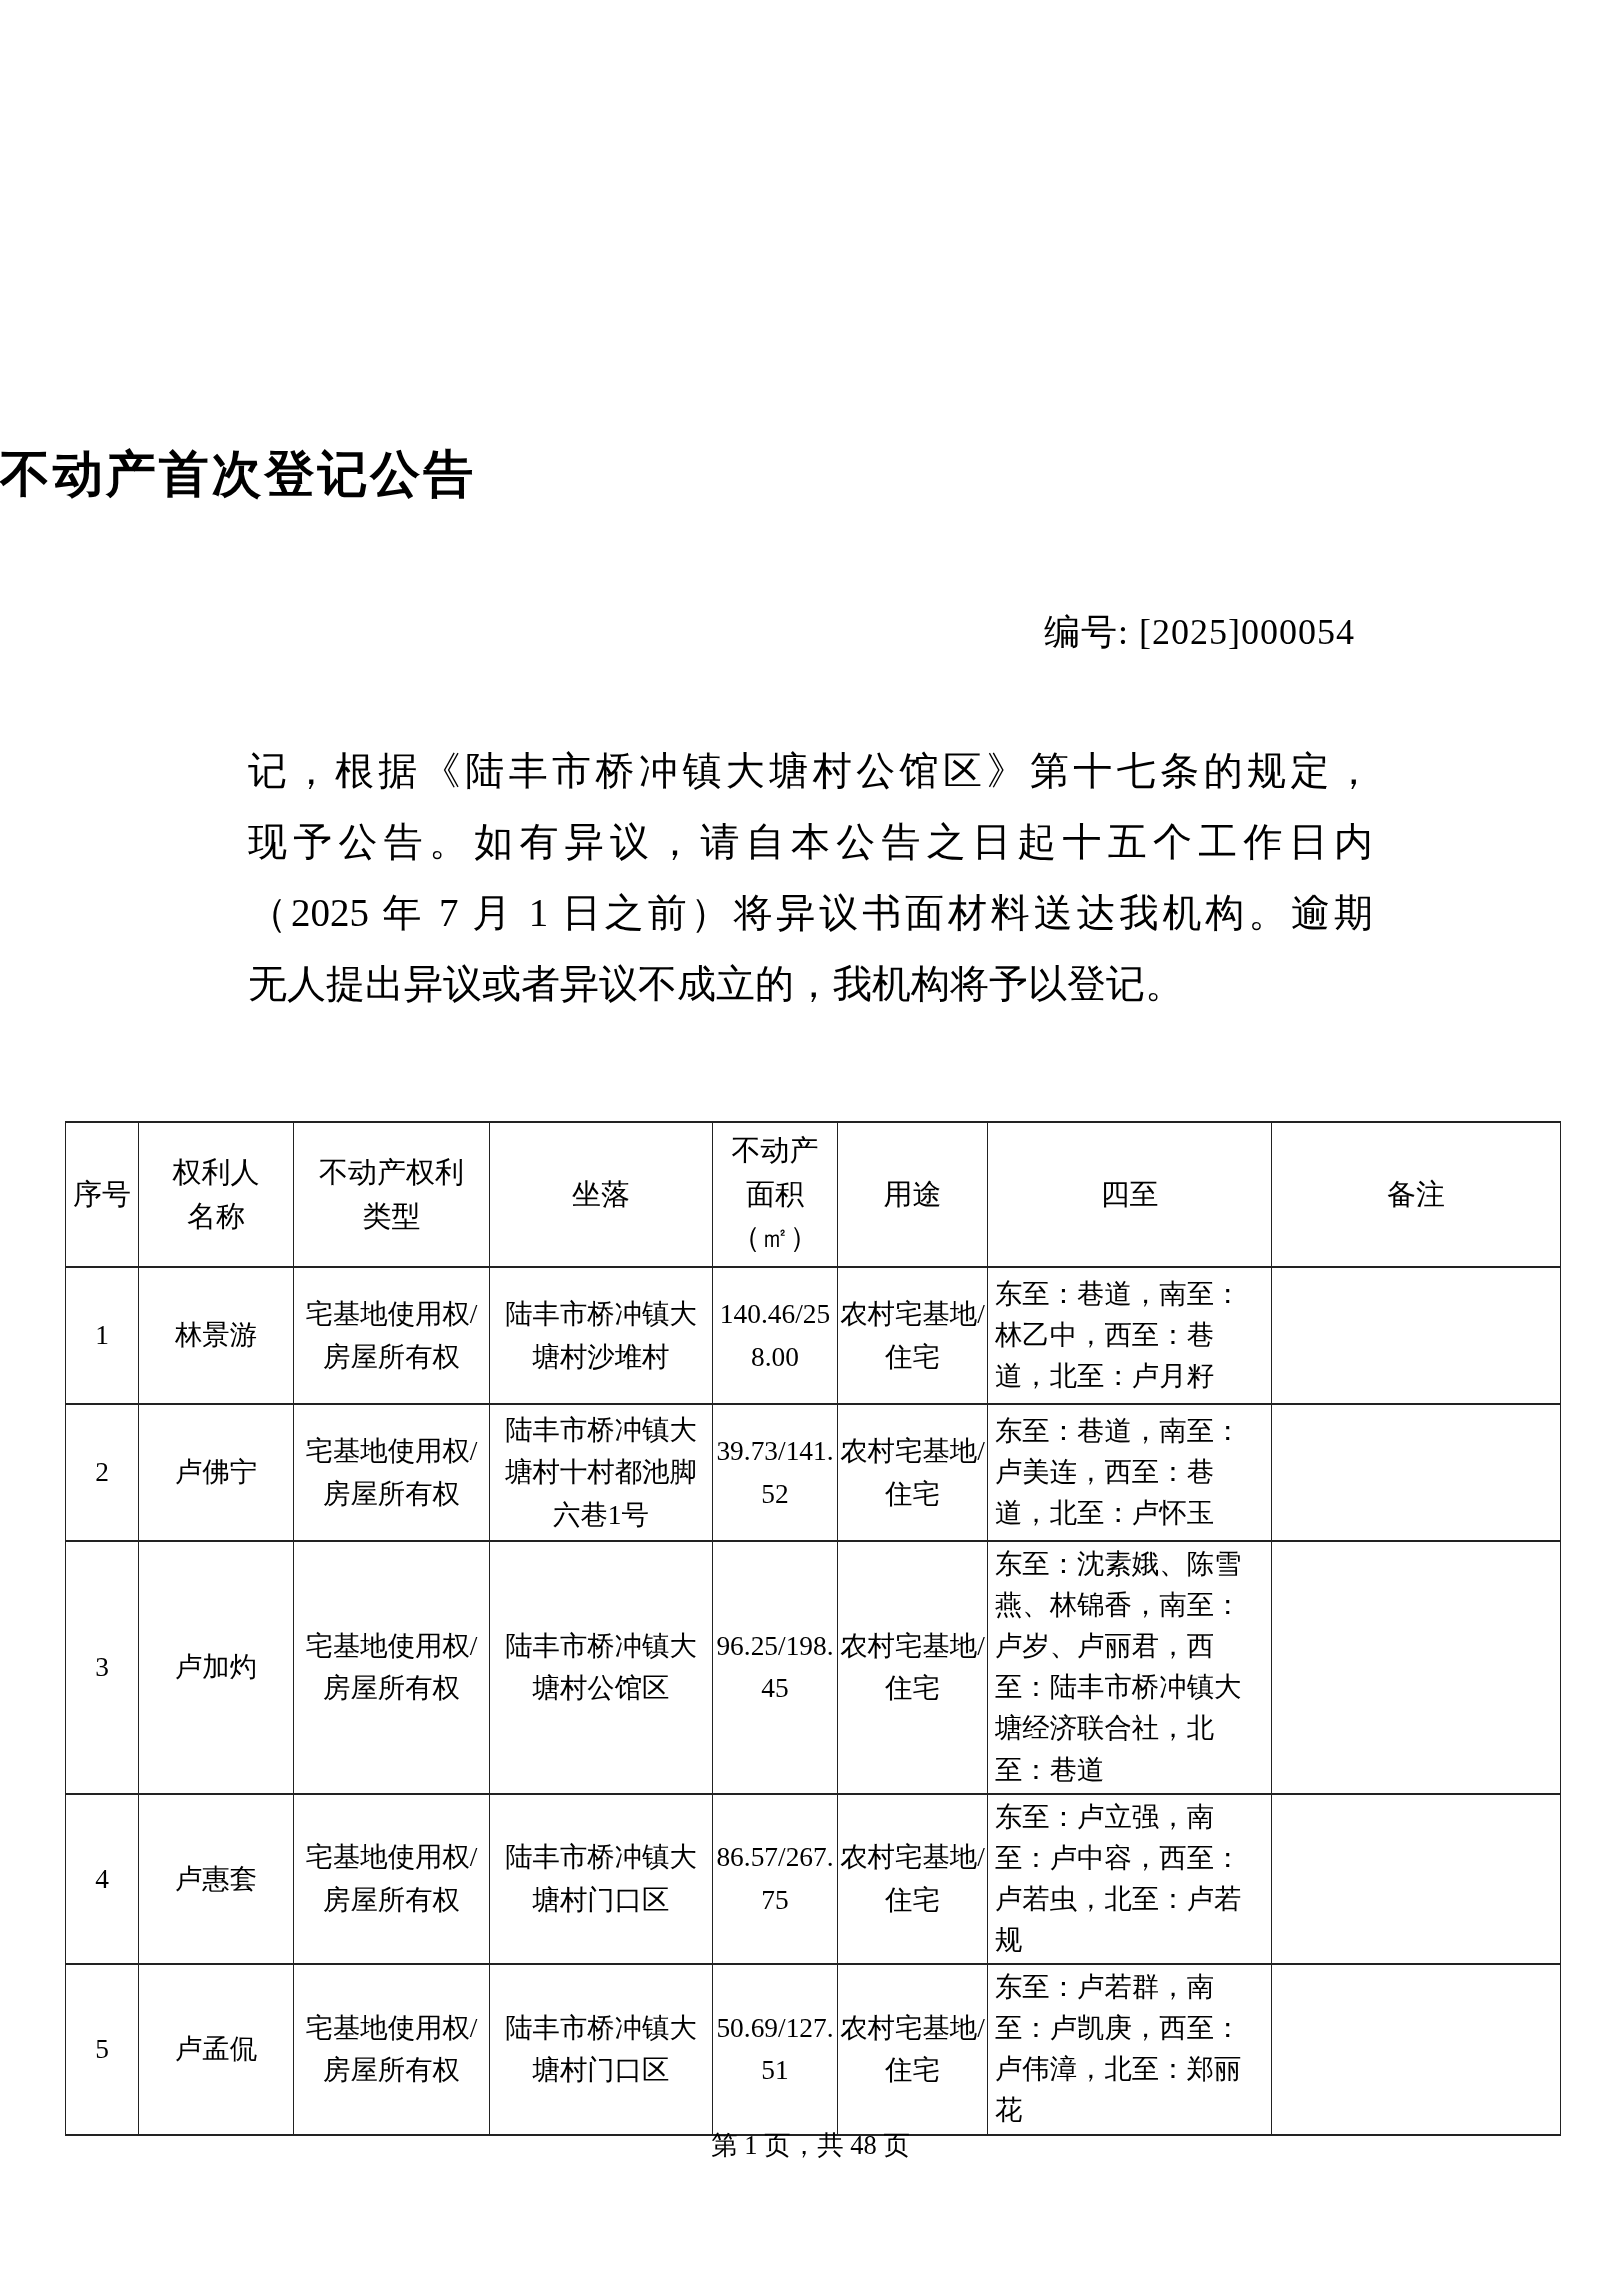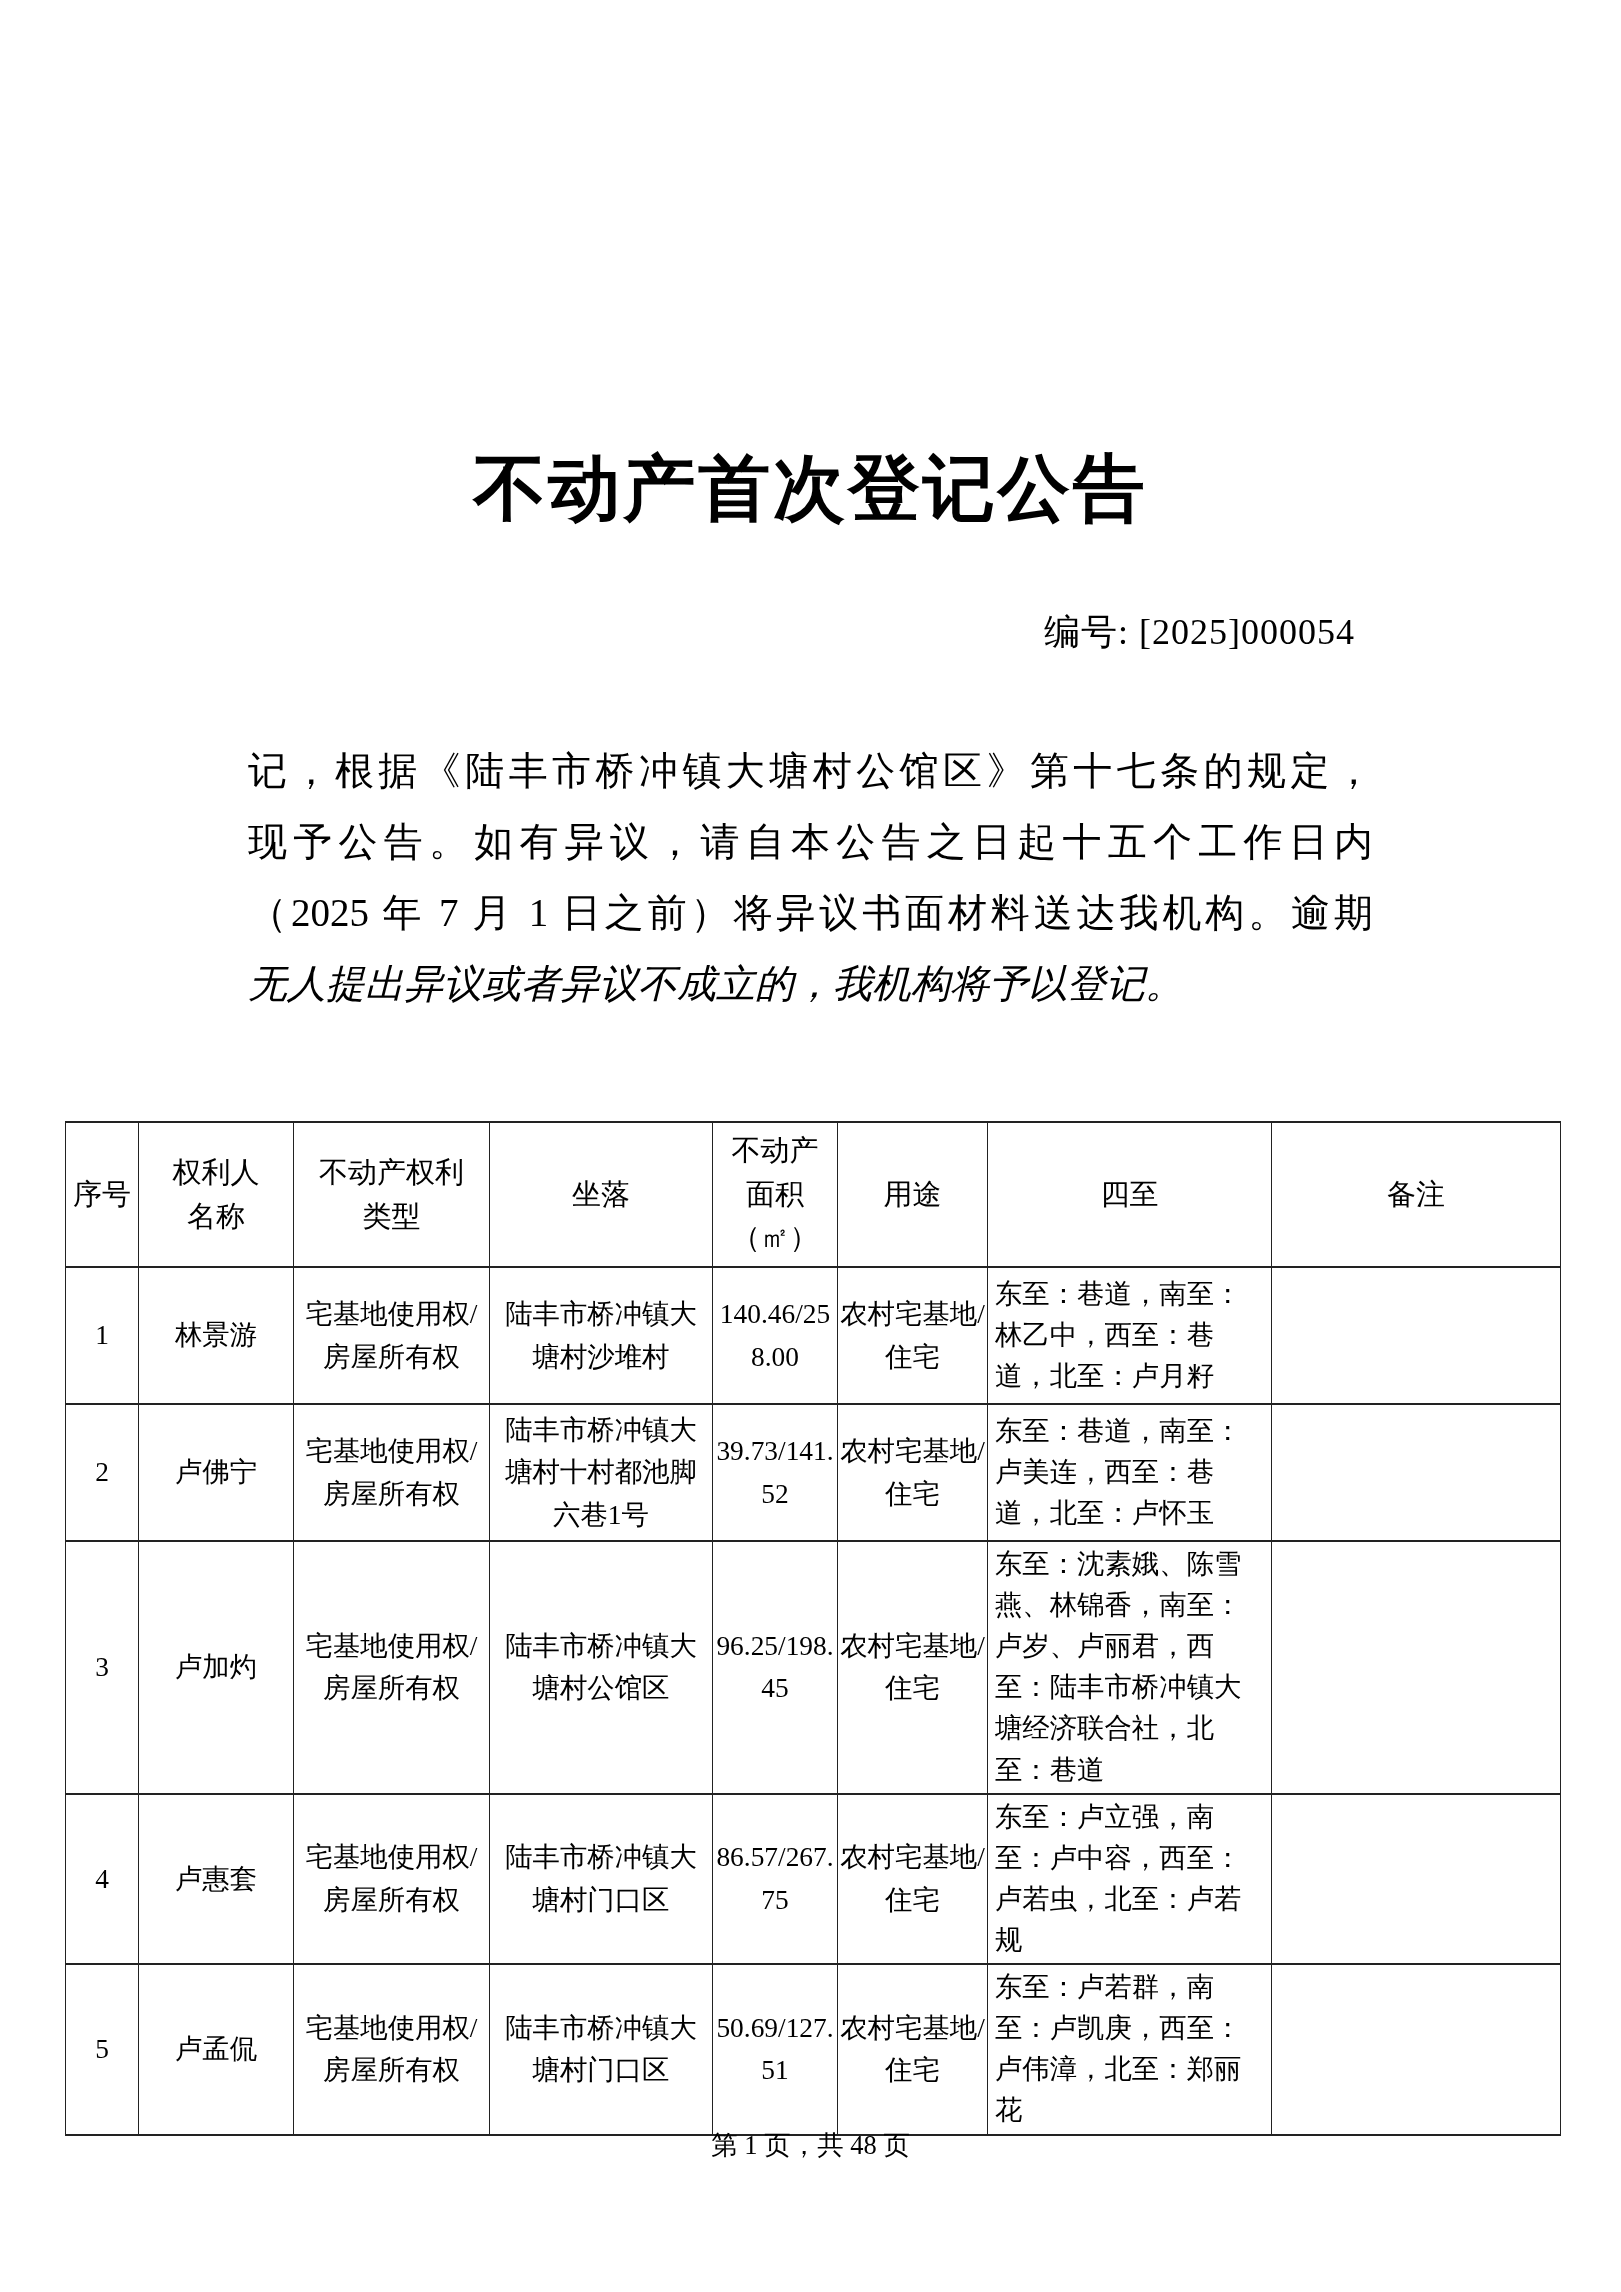--- a/index.html
+++ b/index.html
@@ -8,24 +8,23 @@
     background: #ffffff;
     color: #000;
     font-family: "Liberation Serif", "DejaVu Serif", serif;
     position: relative;
     overflow: hidden;
   }
 
   .page-title {
     position: absolute;
     top: 441px; left: 0; width: 100%;
-    text-align: center;
     font-family: "Liberation Sans", "DejaVu Sans", sans-serif;
     font-weight: bold;
-    font-size: 72px;
+    font-size: 50px;
     letter-spacing: 2.9px;
   }
 
   .doc-number {
     position: absolute;
     top: 608px; right: 266px;
     font-size: 36px;
     letter-spacing: 1px;
   }
 
@@ -35,21 +34,21 @@
     font-size: 39px;
   }
   .par-line {
     height: 71px;
     line-height: 71px;
     text-align: justify;
     text-align-last: justify;
     white-space: nowrap;
   }
   .par-line.first { text-indent: 2em; }
-  .par-line.last { text-align-last: left; font-style: italic; }
+  .par-line.last { text-align-last: left; }
 
   table.reg-table {
     position: absolute;
     top: 1121px; left: 65px;
     width: 1496px;
     table-layout: fixed;
     border-collapse: collapse;
     font-size: 27.4px;
   }
   .reg-table th, .reg-table td {

